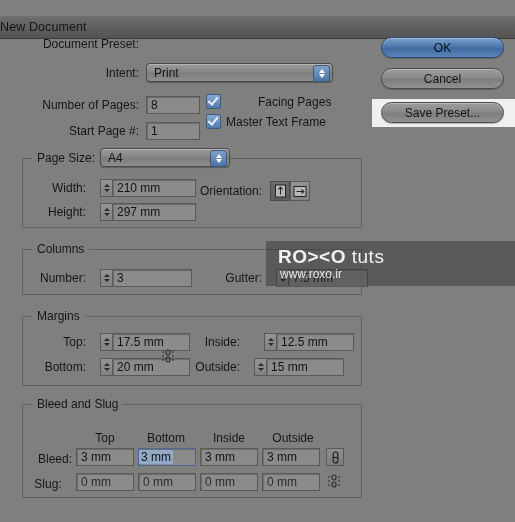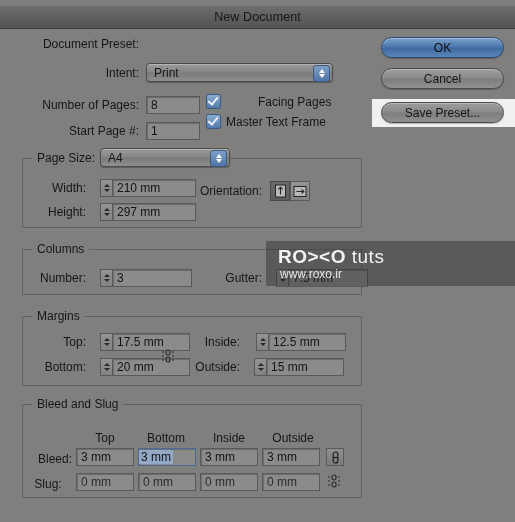--- a/index.html
+++ b/index.html
@@ -7,24 +7,24 @@
     width:515px;height:522px;overflow:hidden;
     background:#7f7f7d;
     font-family:"Liberation Sans", sans-serif;
     font-size:12px;color:#17171a;
     -webkit-font-smoothing:antialiased;
   }
   .dialog{position:relative;width:515px;height:522px;background:#7f7f7d;}
 
   
   .titlebar{
-    position:absolute;left:0;top:6px;width:515px;height:22px;
+    position:absolute;left:0;top:16px;width:515px;height:22px;
     background:linear-gradient(#6f6f6d,#5d5d5b 60%,#545452);
     border-bottom:1px solid #3d3d3b;
-    display:flex;align-items:center;justify-content:center;
+    display:flex;align-items:center;
   }
   .titlebar .t{font-size:12.5px;color:#16161a;letter-spacing:.1px;}
 
   
   .lbl{font-size:12px;color:#16161a;white-space:nowrap;}
   .row{position:absolute;display:flex;align-items:center;}
 
   
   .popup{
     position:relative;height:19px;border:1px solid #4b4b4a;border-radius:4px;
@@ -292,21 +292,21 @@
           <i class="up"></i>
           <i class="dn"></i>
         </span>
       <div class="field" style="width:78px;">
         <span class="v">20 mm</span>
       </div>
     </div>
   </div>
   <div class="row" style="left:190px;top:333px;">
     <span class="lbl" style="width:50px;text-align:right;">Inside:</span>
-    <div class="spingrp" style="margin-left:8px;">
+    <div class="spingrp" style="margin-left:16px;">
       <span class="spin">
           <i class="up"></i>
           <i class="dn"></i>
         </span>
       <div class="field" style="width:78px;">
         <span class="v">12.5 mm</span>
       </div>
     </div>
   </div>
   <div class="row" style="left:190px;top:358px;">

